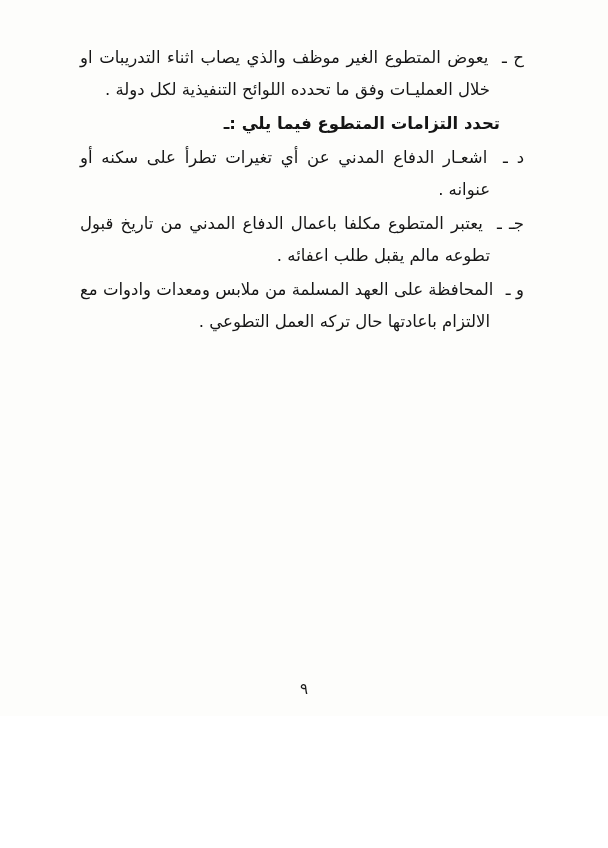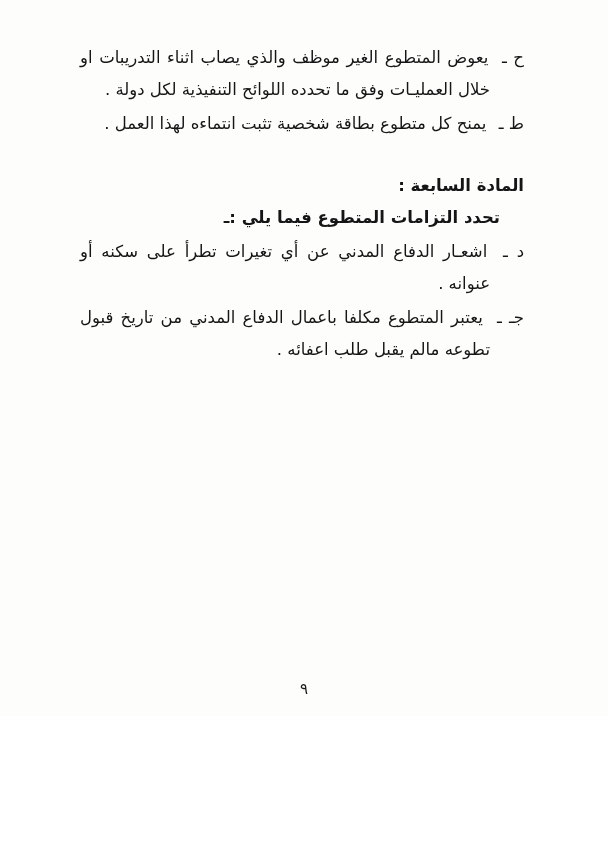--- a/index.html
+++ b/index.html
@@ -62,30 +62,29 @@
   }
 </style>
 </head>
 <body>
 
 <div class="page">
   <div class="content">
 
     <p class="para hang"><span class="marker">ح ـ</span> <span>يعوض المتطوع الغير موظف والذي يصاب اثناء التدريبات او خلال العمليـات وفق ما تحدده اللوائح التنفيذية لكل دولة .</span></p>
 
-    <p class="para hang"><span class="marker">ط ـ</span> <span>يمنح كل متطوع بطاقة شخصية تثبت انتماءه لهذا العمل .</span></p>
 
-    <p class="para heading">المادة السابعة :</p>
 
     <p class="para intro">تحدد التزامات المتطوع فيما يلي :ـ</p>
 
 
 
     <p class="para hang"><span class="marker">د ـ</span> <span>اشعـار الدفاع المدني عن أي تغيرات تطرأ على سكنه أو عنوانه .</span></p>
 
     <p class="para hang"><span class="marker">جـ ـ</span> <span>يعتبر المتطوع مكلفا باعمال الدفاع المدني من تاريخ قبول تطوعه مالم يقبل طلب اعفائه .</span></p>
 
 
+    <p class="para hang"><span class="marker">و ـ</span> <span>المحافظة على العهد المسلمة من ملابس ومعدات وادوات مع الالتزام باعادتها حال تركه العمل التطوعي .</span></p>
 
   </div>
 
   <div class="page-number">٩</div>
 </div>
 
 </body></html>

